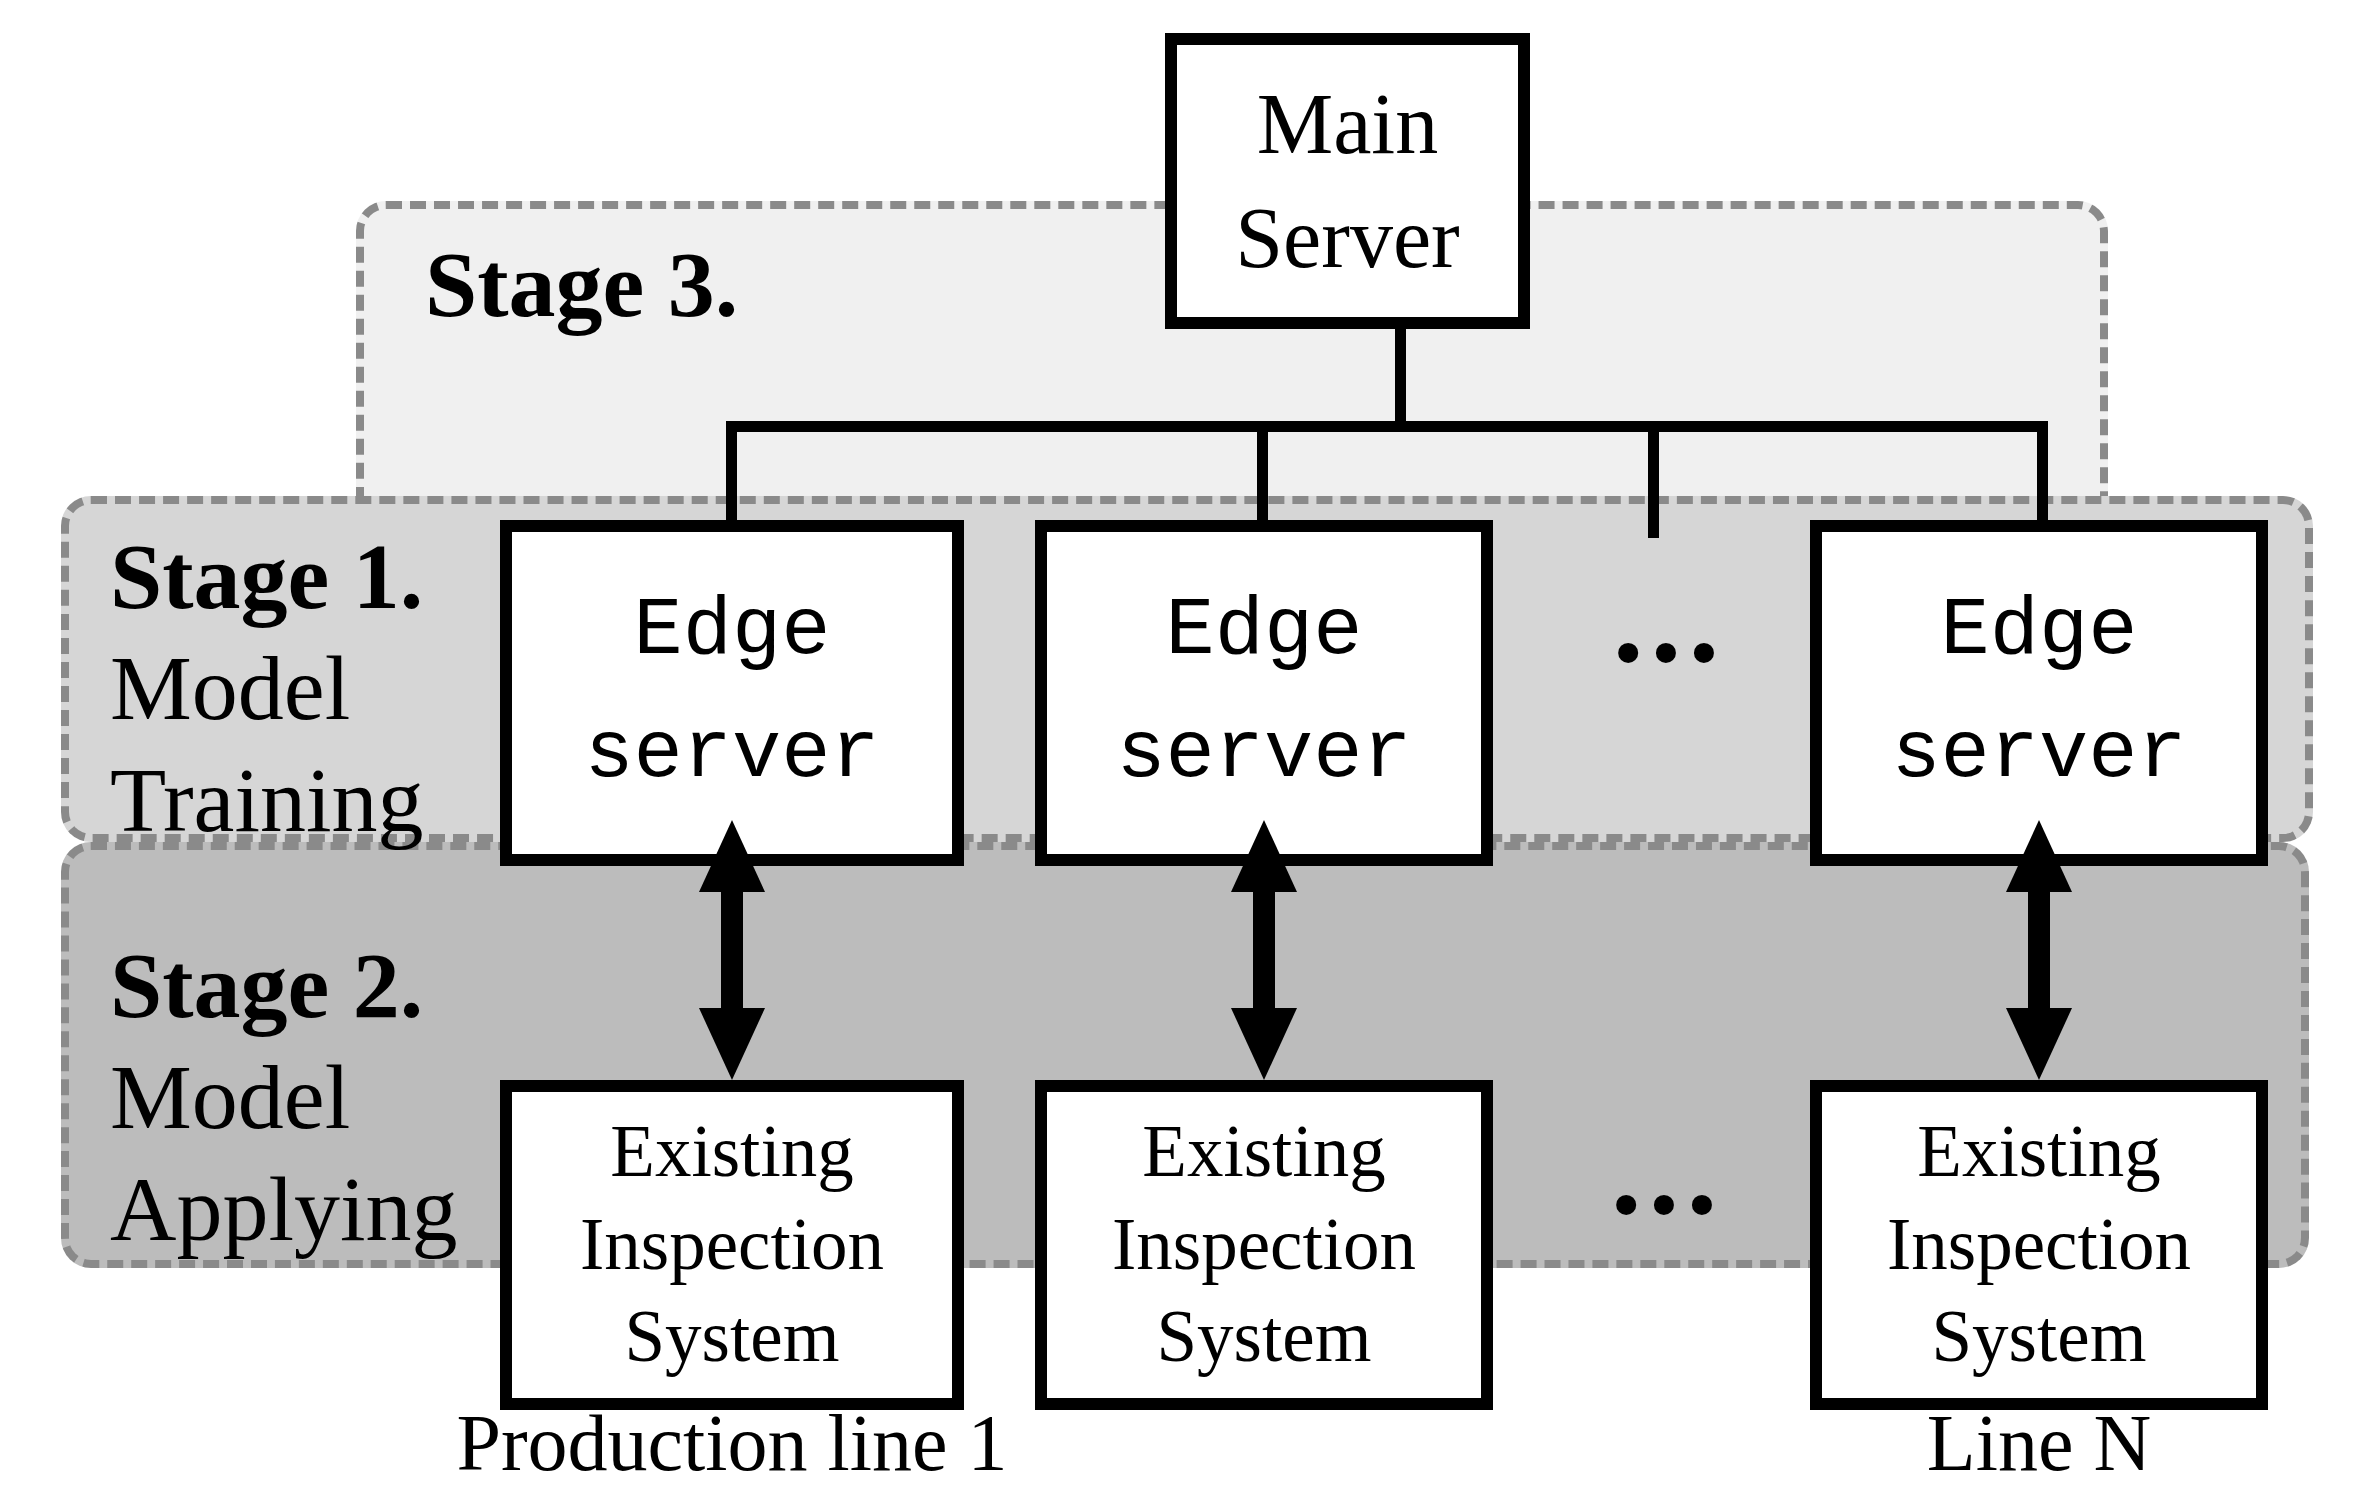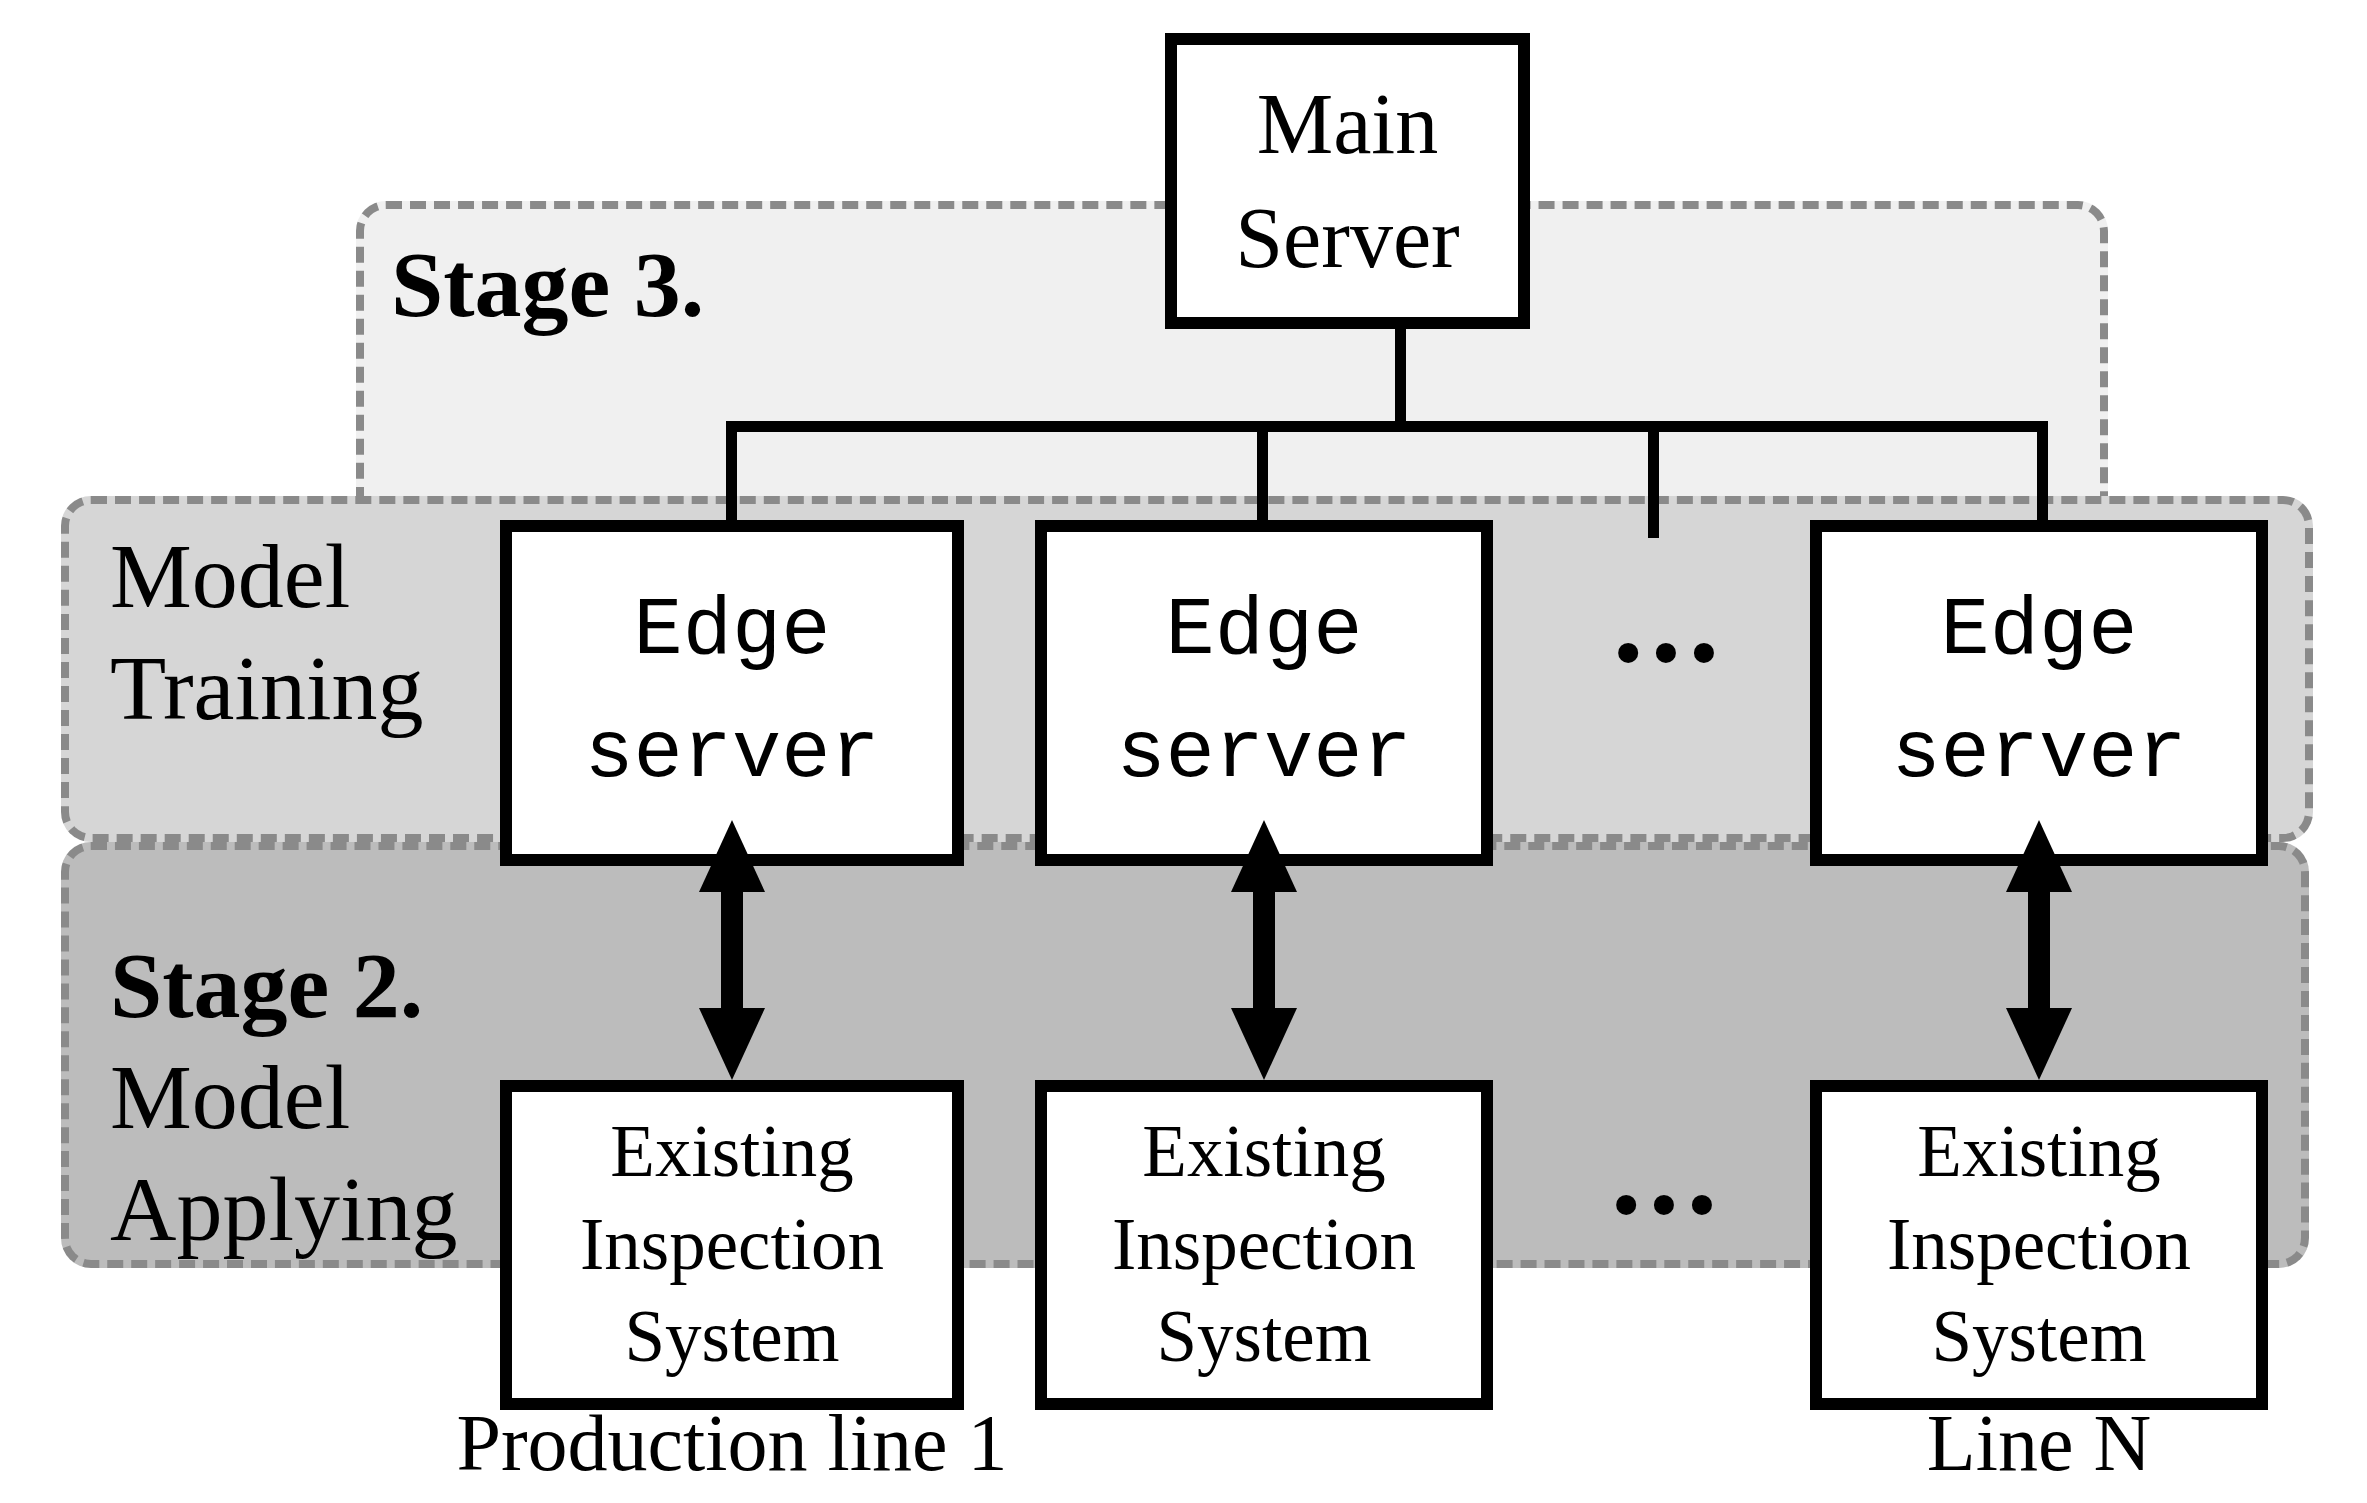--- a/index.html
+++ b/index.html
@@ -13,21 +13,21 @@
     overflow:hidden;
   }
   .region{position:absolute; border:8px dashed var(--dash); border-radius:30px; box-sizing:border-box;}
   .region-stage3{left:356px; top:201px; width:1752px; height:400px; background:var(--stage3-bg); z-index:1;}
   .region-stage1{left:61px;  top:496px; width:2252px; height:346px; background:var(--stage1-bg); z-index:2;}
   .region-stage2{left:61px;  top:842px; width:2248px; height:426px; background:var(--stage2-bg); z-index:2;}
 
   .stage-label{position:absolute; z-index:3; line-height:112px;}
   .stage-title{font-weight:bold; font-size:94px;}
   .stage-subtitle{font-size:92px; white-space:pre-line;}
-  .label-stage3{left:391px; top:228px;}
+  .label-stage3{left:425px; top:228px;}
   .label-stage1{left:110px; top:520px;}
   .label-stage2{left:110px; top:905px;margin-top:24px;}
 
   .connector{position:absolute; background:var(--ink); z-index:3;}
   .conn-main {left:1395px; top:318px; width:11px; height:114px;}
   .conn-trunk{left:726px;  top:421px; width:1322px; height:11px;}
   .conn-col1 {left:726px;  top:421px; width:11px; height:112px;}
   .conn-col2 {left:1257px; top:421px; width:11px; height:112px;}
   .conn-stub {left:1648px; top:421px; width:11px; height:117px;}
   .conn-col3 {left:2037px; top:421px; width:11px; height:112px;}
@@ -72,20 +72,21 @@
 <div id="canvas">
 
   <div class="region region-stage3"></div>
   <div class="region region-stage1"></div>
   <div class="region region-stage2"></div>
 
   <div class="stage-label label-stage3">
     <div class="stage-title">Stage 3.</div>
   </div>
   <div class="stage-label label-stage1">
+    <div class="stage-title">Stage 1.</div>
     <div class="stage-subtitle">Model
 Training</div>
   </div>
   <div class="stage-label label-stage2">
     <div class="stage-title">Stage 2.</div>
     <div class="stage-subtitle">Model
 Applying</div>
   </div>
 
   <div class="connector conn-main"></div>

